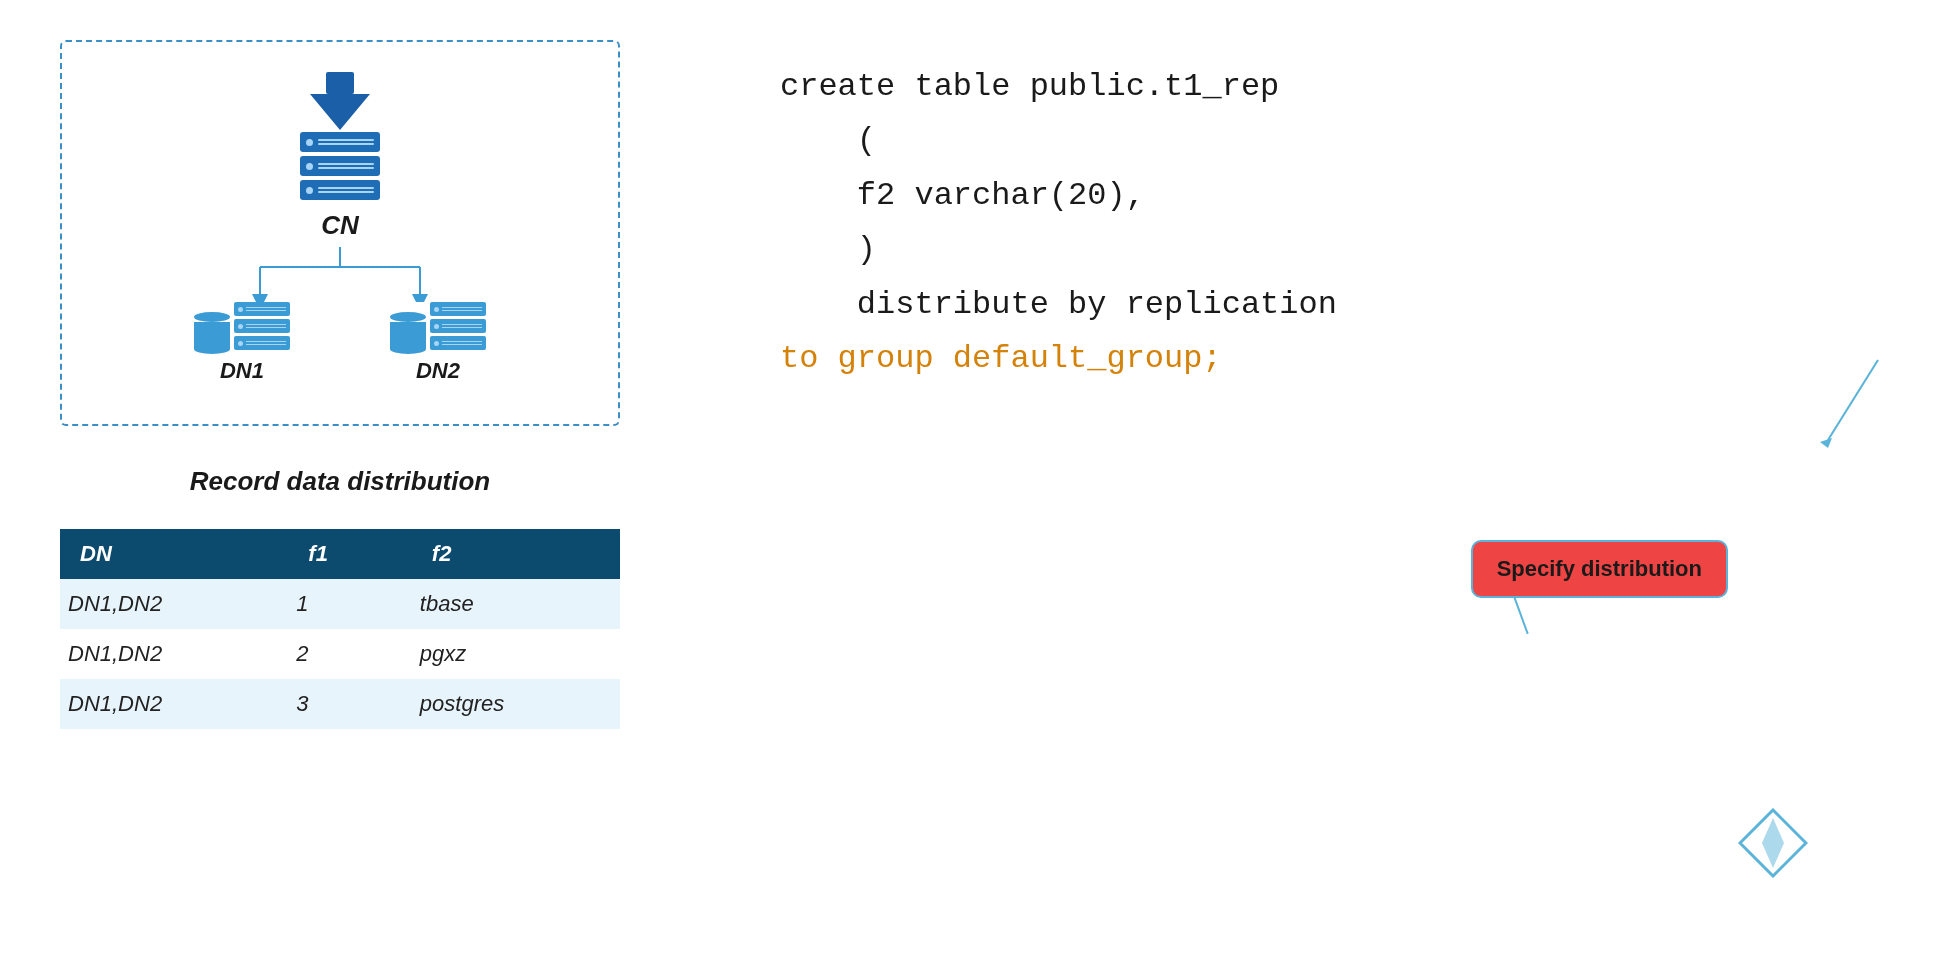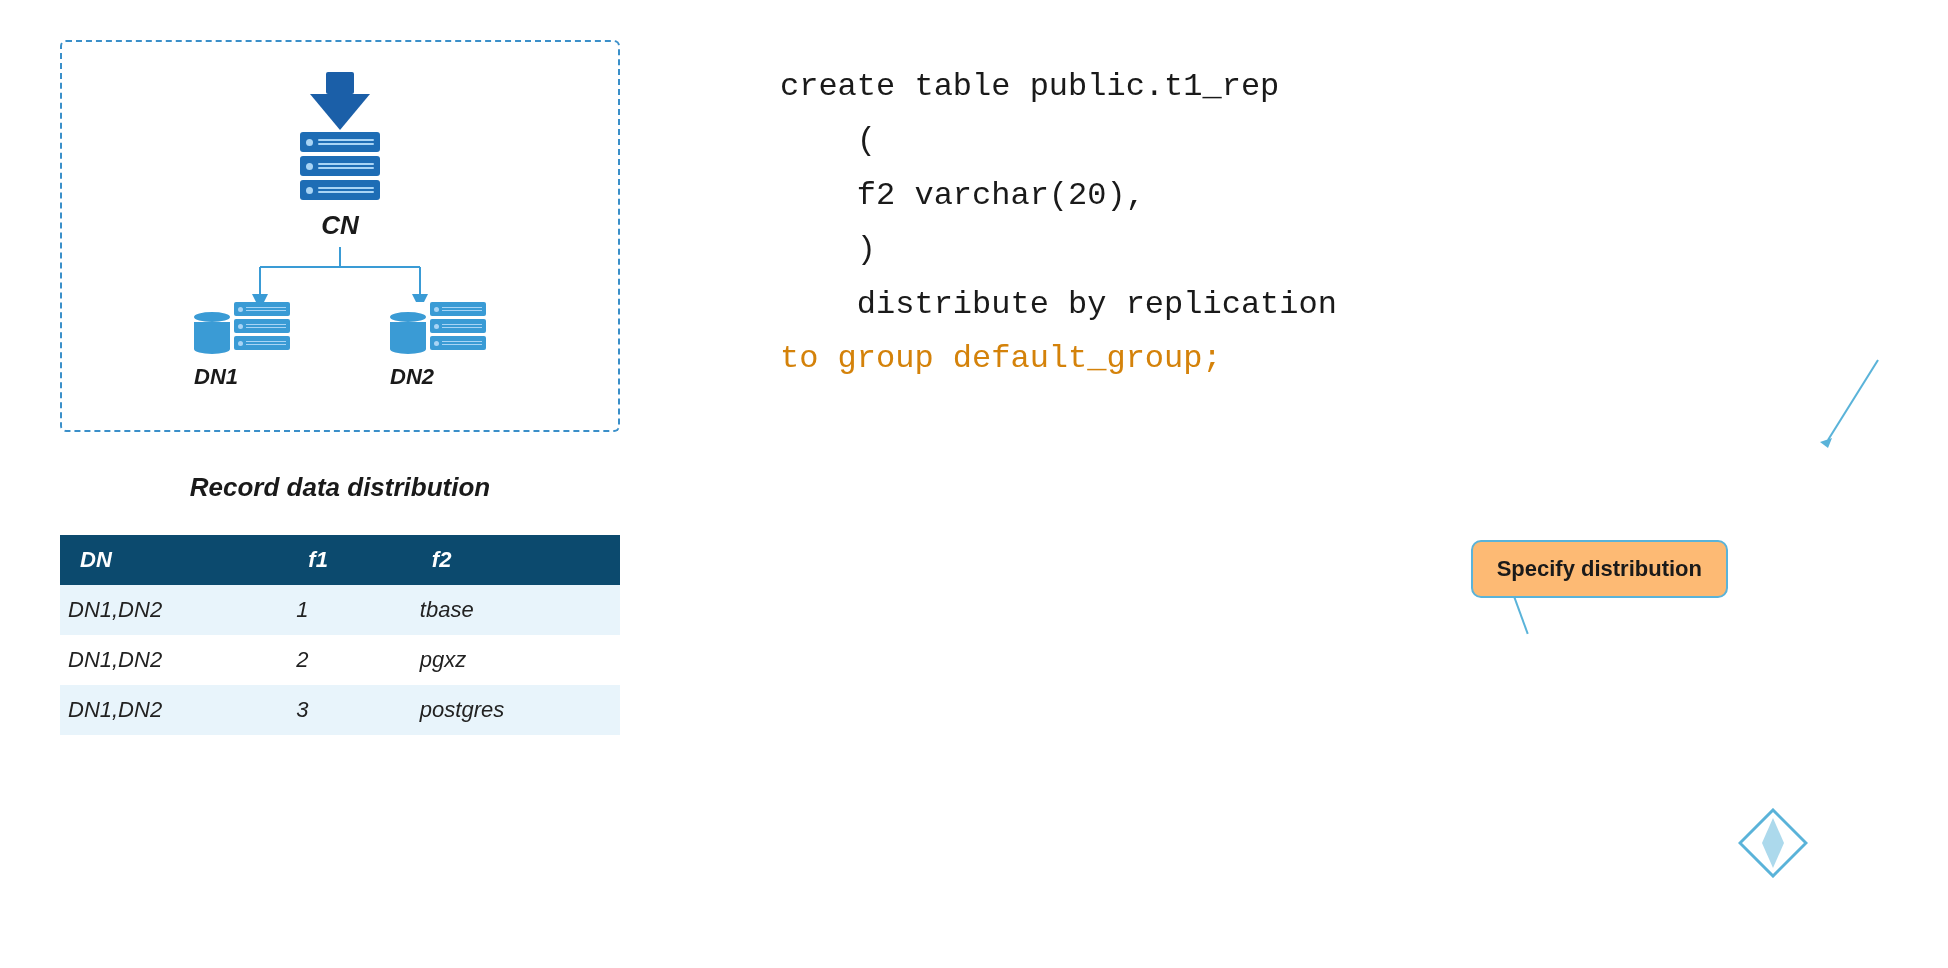--- a/index.html
+++ b/index.html
@@ -87,21 +87,21 @@
     
     .dn-row {
       display: flex;
       gap: 100px;
       align-items: flex-start;
     }
 
     .dn-node {
       display: flex;
       flex-direction: column;
-      gap: 6px;
+      align-items: center;
     }
 
     
     .dn-icon {
       display: flex;
       align-items: flex-end;
       gap: 4px;
     }
 
     
@@ -234,21 +234,21 @@
     }
 
     
     .callout-bubble {
       position: absolute;
       top: 260px;
       right: 100px;
       border: 2px solid #5ab3d9;
       border-radius: 10px;
       padding: 14px 24px;
-      background: #fdba74;
+      background: #ef4444;
       font-size: 22px;
       font-weight: bold;
       color: #1a1a1a;
       white-space: nowrap;
     }
     .callout-bubble::after {
       content: '';
       position: absolute;
       bottom: -40px;
       left: 40px;

